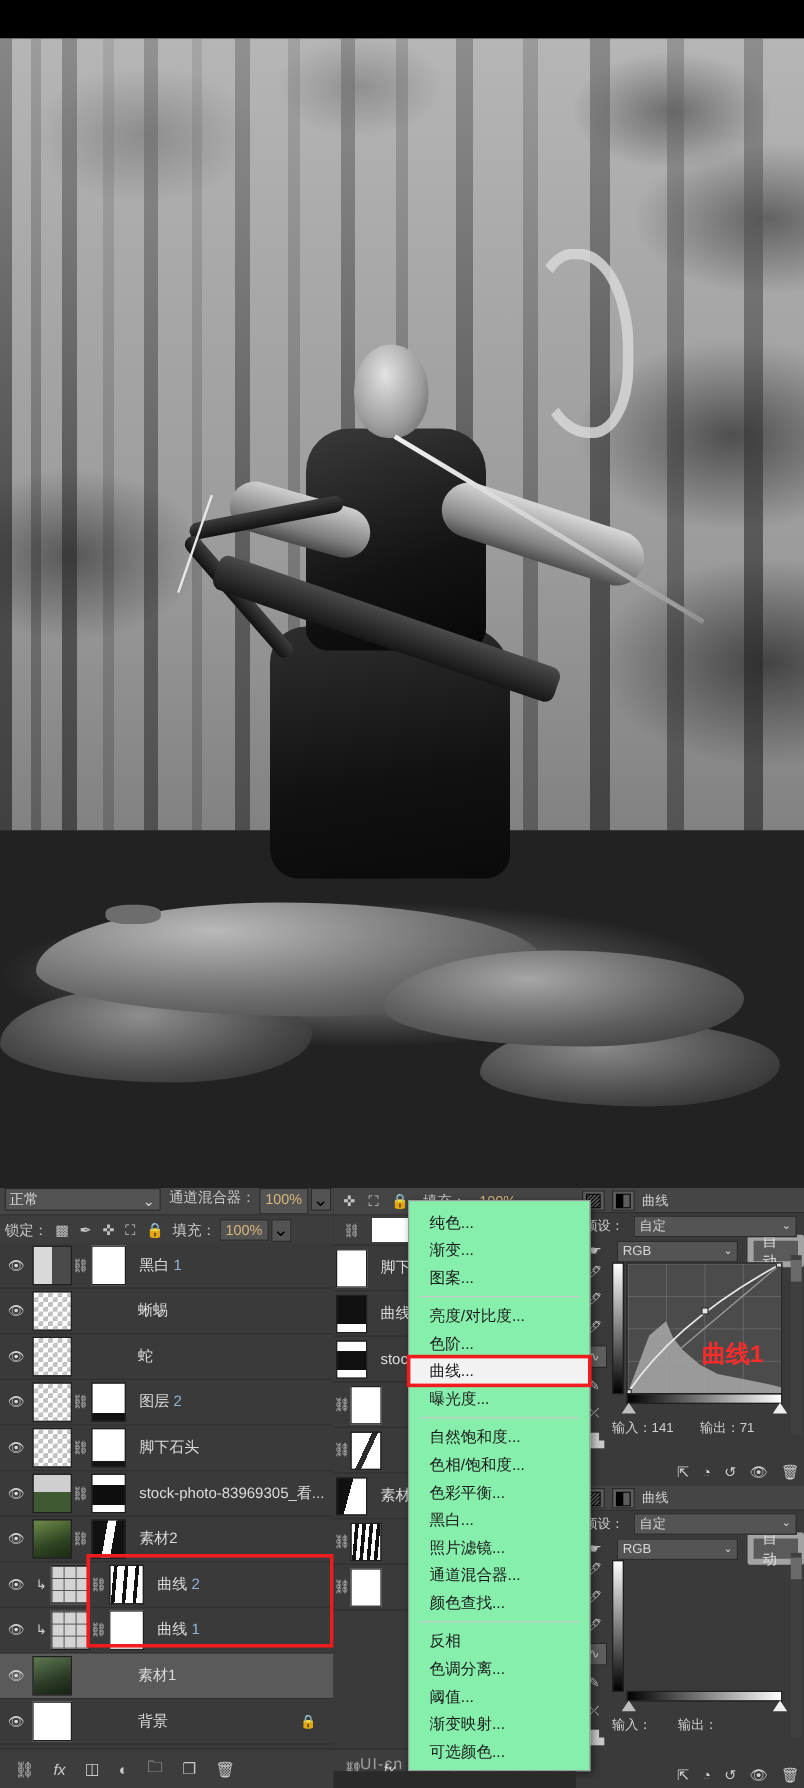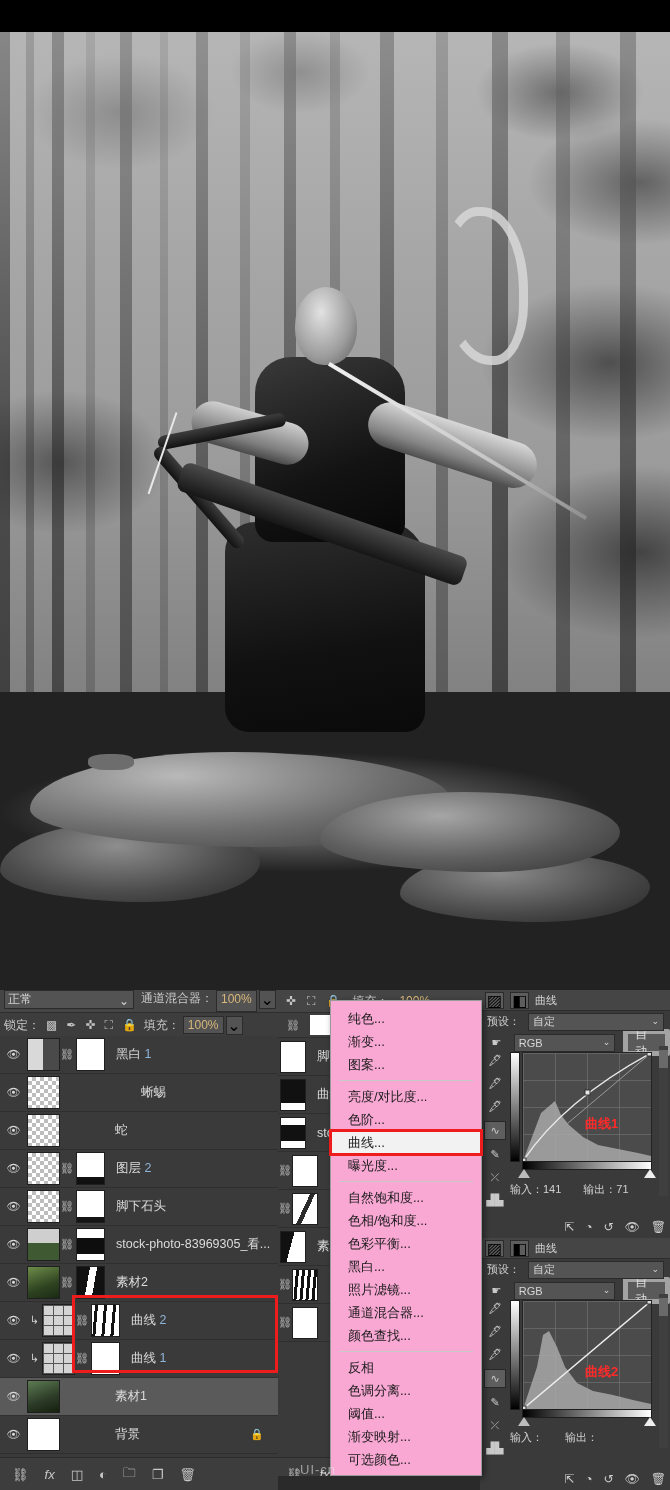--- a/index.html
+++ b/index.html
@@ -142,21 +142,21 @@
   .l2row{display:flex;align-items:center;height:37px;border-bottom:1px solid #2f2f2f;}
   .l2top{height:22px;background:#454545;display:flex;align-items:center;gap:11px;
     padding-left:8px;color:#c6c6c6;font-size:12px;border-bottom:1px solid #2e2e2e;}
   .l2row2{height:24px;background:#3d3d3d;border-bottom:1px solid #2e2e2e;display:flex;
     align-items:center;gap:10px;padding-left:8px;color:#c2c2c2;font-size:11px;}
   .l2tool{position:absolute;left:0;bottom:0;width:202px;height:32px;background:#3d3d3d;
     border-top:1px solid #2c2c2c;display:flex;align-items:center;gap:17px;padding-left:8px;
     color:#c8c8c8;font-size:13px;}
 
   
-  .ctxmenu{position:absolute;left:330px;top:10px;width:150px;background:#f9a8d4;
+  .ctxmenu{position:absolute;left:340px;top:10px;width:150px;background:#86efac;
     border:1px solid #9a9a9a;box-shadow:2px 2px 6px rgba(0,0,0,.45);z-index:30;padding:6px 0 4px;}
   .mi{height:23px;display:flex;align-items:center;padding-left:17px;color:#1a1a1a;font-size:13px;
      position:relative;}
   .msep{height:1px;background:#c9c9c9;margin:4px 8px;}
   .mi.hl{outline:3px solid #ee1c1c;outline-offset:-1px;background:#f2f2f2;z-index:2;}
 
   
   .curvespanel{position:absolute;left:480px;width:190px;background:#3a3a3a;}
   .cp1{top:0;height:248px;}
   .cp2{top:248px;height:252px;}
@@ -186,21 +186,21 @@
       linear-gradient(to right,rgba(120,120,120,.55) 1px,transparent 1px),
       linear-gradient(to bottom,rgba(120,120,120,.55) 1px,transparent 1px);
     background-size:32px 27px;}
   .diag{position:absolute;left:0;bottom:0;width:100%;height:100%;}
   .hgrad{position:absolute;left:12px;top:109px;width:128px;height:7px;
     background:linear-gradient(90deg,#000,#fff);border:1px solid #1e1e1e;}
   .slider{position:absolute;top:117px;width:0;height:0;border-left:6px solid transparent;
     border-right:6px solid transparent;border-bottom:9px solid #d9d9d9;}
   .slider.blk{border-bottom-color:#bdbdbd;left:8px;}
   .slider.wht{border-bottom-color:#efefef;left:134px;}
-  .clabel{position:absolute;color:#ff2a2a;font-size:13px;font-weight:bold;}
+  .clabel{position:absolute;color:#ff2a2a;font-size:20px;font-weight:bold;}
   .cio{position:absolute;left:30px;top:192px;width:150px;color:#d0d0d0;font-size:11px;
     display:flex;gap:22px;}
   .cpfoot{position:absolute;right:4px;bottom:4px;display:flex;gap:11px;color:#cfcfcf;font-size:12px;}
   .scrollbar{position:absolute;right:2px;top:56px;width:9px;height:150px;background:#3f3f3f;}
   .scrollbar i{position:absolute;left:0;top:4px;width:9px;height:18px;background:#6a6a6a;display:block;}
 
   .watermark{position:absolute;left:300px;top:1462px;color:rgba(235,235,235,.55);font-size:13px;
     z-index:40;letter-spacing:1px;}
   .tinybar{position:absolute;left:278px;bottom:0;width:202px;height:14px;background:#2a2a2a;z-index:35;}
 </style>
@@ -277,21 +277,21 @@
           <span class="mask" style="background:#fff;"></span>
           <span class="lname">
             <span>黑白</span>
             <span class="i">1</span>
           </span>
         </div>
 
         <div class="layer">
           <span class="eye">👁</span>
           <span class="thumb chk"></span>
-          <span class="lname" style="margin-left:81px">蜥蜴</span>
+          <span class="lname" style="margin-left:55px">蜥蜴</span>
         </div>
 
         <div class="layer">
           <span class="eye">👁</span>
           <span class="thumb chk"></span>
           <span class="lname" style="margin-left:55px">蛇</span>
         </div>
 
         <div class="layer">
           <span class="eye">👁</span>
@@ -562,30 +562,20 @@
         <span class="tl">🖋</span>
         <span class="tl">🖋</span>
         <span class="tl act">∿</span>
         <span class="tl">✎</span>
         <span class="tl">⤫</span>
         <span class="tl">▟▙</span>
       </div>
 
       <div class="graphwrap">
         <div class="vgrad"></div>
-        <div class="graph">
-          <div class="grid"></div>
-          <svg class="diag" viewBox="0 0 128 108" preserveAspectRatio="none">
-            <path d="M0,108 L14,66 L20,34 L26,30 L34,46 L42,66 L54,82 L70,90 L90,94 L110,99 L128,103 L128,108 Z" fill="#a8a8a8" opacity=".85"></path>
-            <line x1="0" y1="108" x2="128" y2="0" stroke="#ededed" stroke-width="1.4"></line>
-            <rect x="-2" y="105" width="5" height="5" fill="#dcdcdc" stroke="#333"></rect>
-            <rect x="124" y="-2" width="5" height="5" fill="#dcdcdc" stroke="#333"></rect>
-          </svg>
-          <span class="clabel" style="left:62px;top:62px">曲线2</span>
-        </div>
         <div class="hgrad"></div>
         <div class="slider blk"></div>
         <div class="slider wht"></div>
       </div>
 
       <div class="cio">
         <span><span>输入：</span><span></span></span>
         <span><span>输出：</span><span></span></span>
       </div>
 

